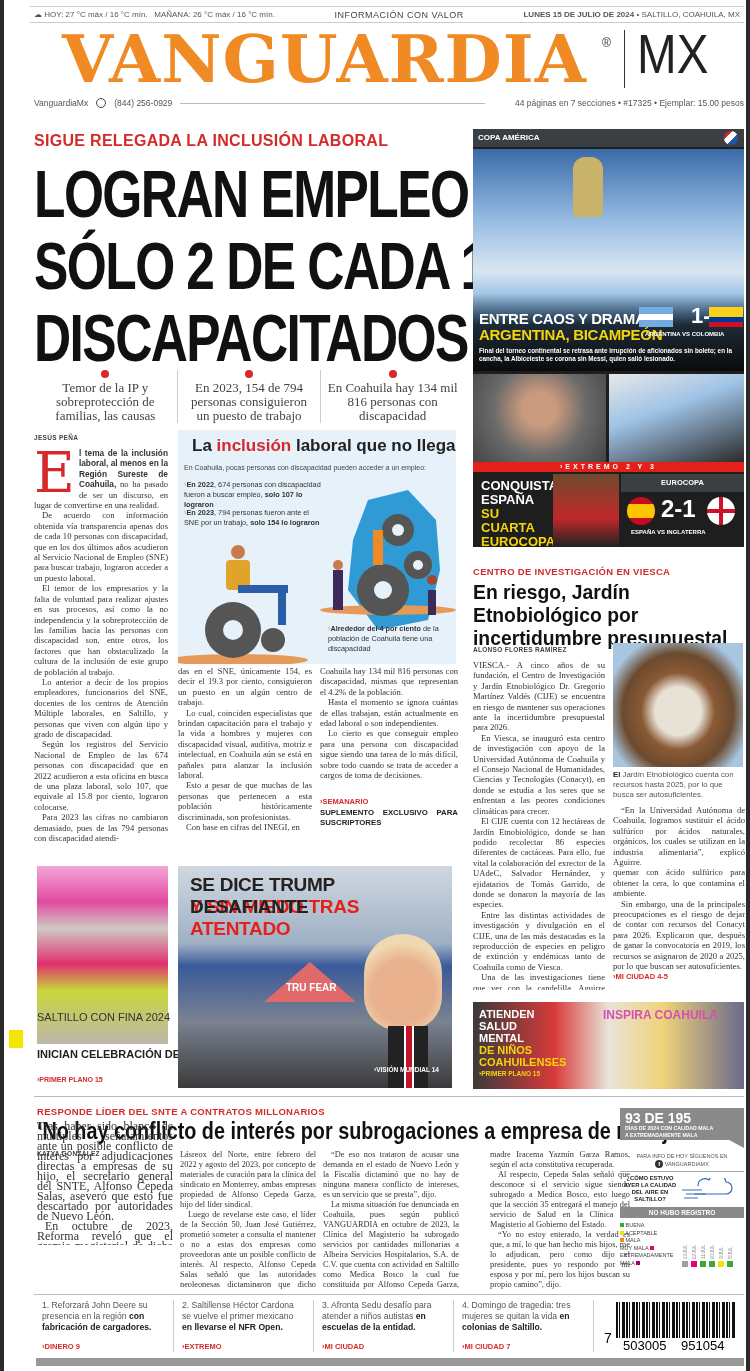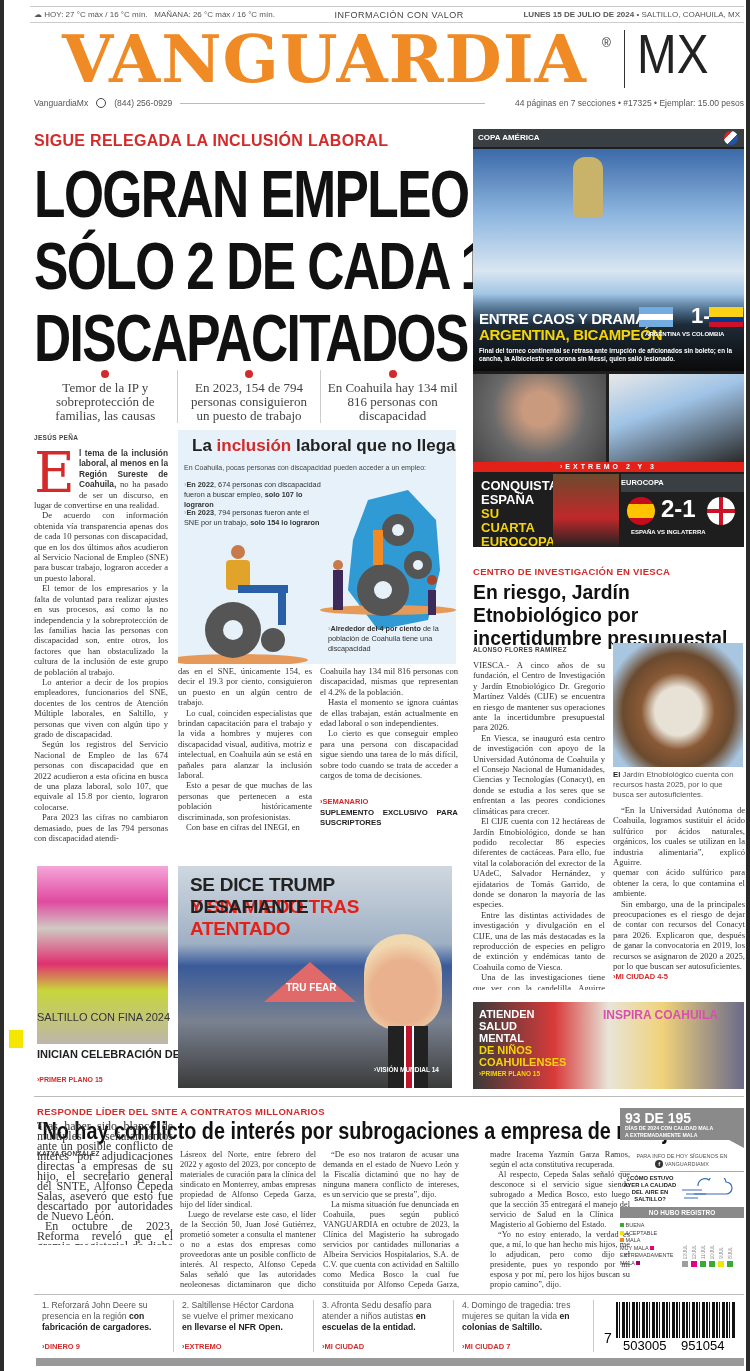--- a/index.html
+++ b/index.html
@@ -171,21 +171,21 @@
       <div class="photo-label" style="left:6px;top:198px;width:262px;font-size:6.3px;line-height:8px;font-weight:bold">Final del torneo continental se retrasa ante irrupción de aficionados sin boleto; en la cancha, la Albiceleste se corona sin Messi, quien salió lesionado.</div>
     </div>
     <div class="photo" style="top:245px;left:0;width:133px;height:88px;background:radial-gradient(circle at 50% 40%,#c99a7e 20%,#6a6a6a 55%,#444 100%)"></div>
     <div class="photo" style="top:245px;left:136px;width:135px;height:88px;background:linear-gradient(160deg,#e8e8e8 0%,#9fc3e6 40%,#2a2a2a 100%)"></div>
     <div class="sans" style="position:absolute;top:333px;left:0;width:271px;height:10px;background:#e32119;color:#fff;font-size:7px;font-weight:bold;text-align:center;letter-spacing:3px;line-height:10px">›EXTREMO 2 Y 3</div>
     <div class="photo-label cond" style="left:8px;top:350px;font-size:13px;line-height:14px">
       <div style="width:65px">CONQUISTA ESPAÑA</div>
       <div class="yellow" style="width:65px">SU CUARTA EUROCOPA</div>
     </div>
     <div class="photo" style="top:345px;left:80px;width:66px;height:73px;background:linear-gradient(180deg,#6e4a2e,#c0282a 60%,#222)"></div>
-    <div class="sans" style="position:absolute;top:345px;left:148px;width:123px;height:18px;background:#3a3f44;color:#fff;font-size:7.5px;font-weight:bold;text-align:left;line-height:18px">EUROCOPA</div>
+    <div class="sans" style="position:absolute;top:345px;left:148px;width:123px;height:18px;background:#3a3f44;color:#fff;font-size:7.5px;font-weight:bold;text-align:center;line-height:18px">EUROCOPA</div>
     <div style="position:absolute;left:154px;top:368px;width:28px;height:28px;border-radius:50%;background:linear-gradient(#c60b1e 25%,#ffc400 25%,#ffc400 75%,#c60b1e 75%)"></div>
     <div class="photo-label" style="left:188px;top:366px;font-size:24px">2-1</div>
     <div style="position:absolute;left:234px;top:368px;width:28px;height:28px;border-radius:50%;background:linear-gradient(90deg,transparent 42%,#ce1124 42%,#ce1124 58%,transparent 58%),linear-gradient(transparent 42%,#ce1124 42%,#ce1124 58%,transparent 58%),#fff"></div>
     <div class="photo-label" style="left:158px;top:400px;font-size:6px">ESPAÑA VS INGLATERRA</div>
   </div>
 
   <div class="abs kicker" style="top:566px;left:469px;font-size:9.5px">CENTRO DE INVESTIGACIÓN EN VIESCA</div>
   <div class="abs headline" style="top:580px;left:469px;width:280px;font-size:21px;line-height:23px;transform:scaleX(.92);transform-origin:left">En riesgo, Jardín Etnobiológico por incertidumbre presupuestal</div>
   <div class="abs byline" style="top:646px;left:469px">ALONSO FLORES RAMÍREZ</div>
   <div class="abs col" style="top:660px;left:469px;width:132px;height:330px;overflow:hidden">

